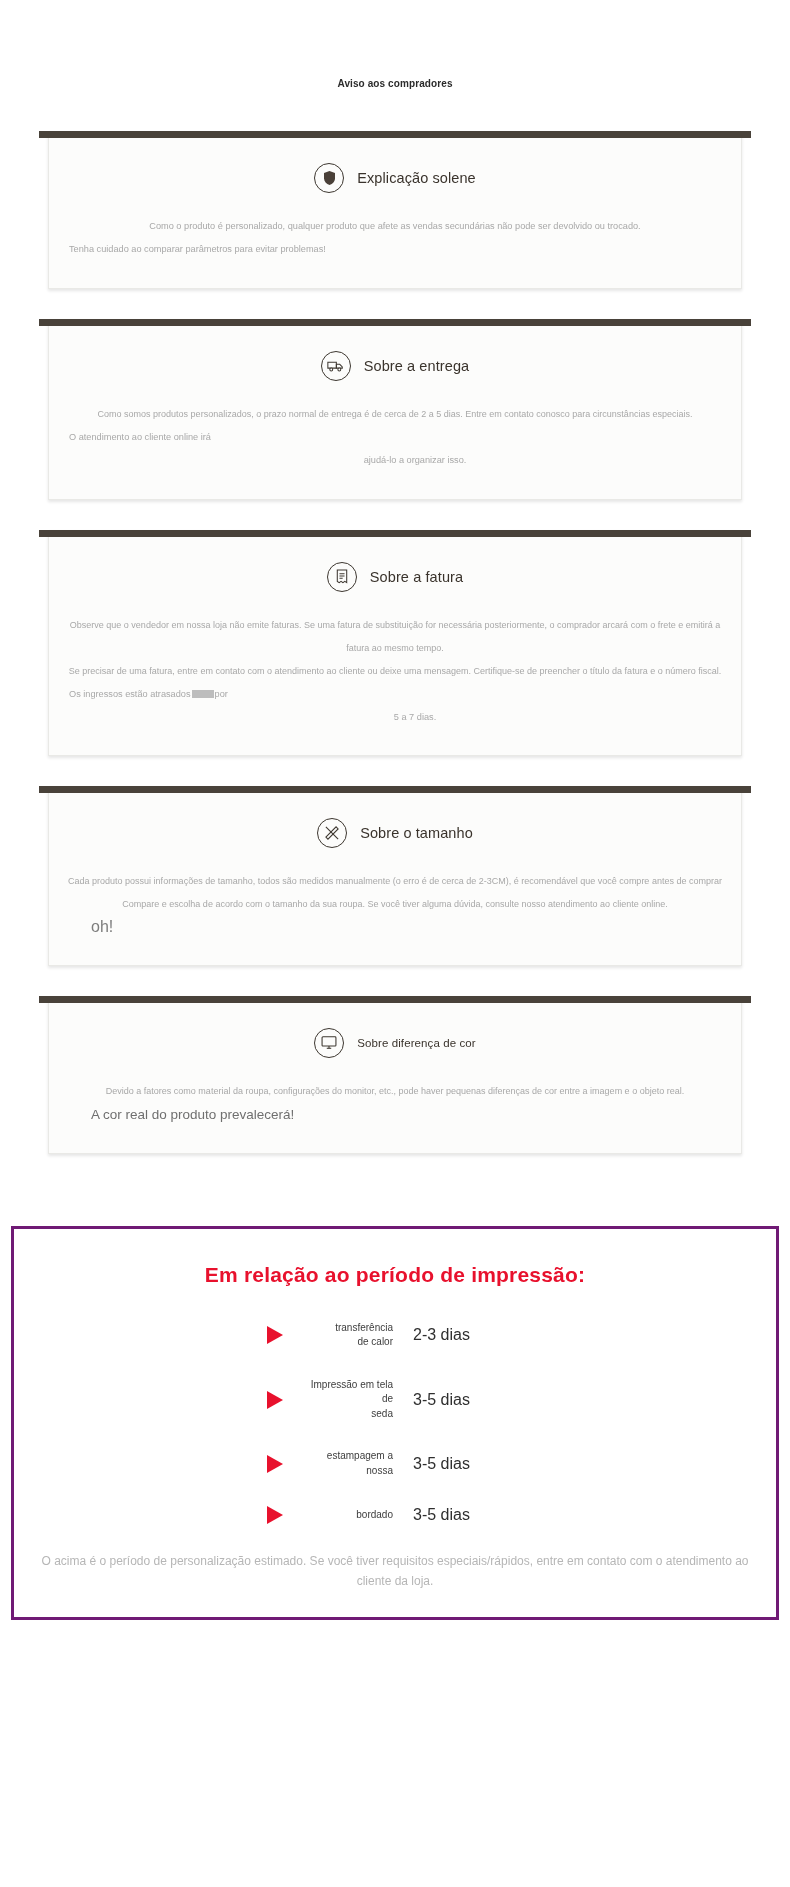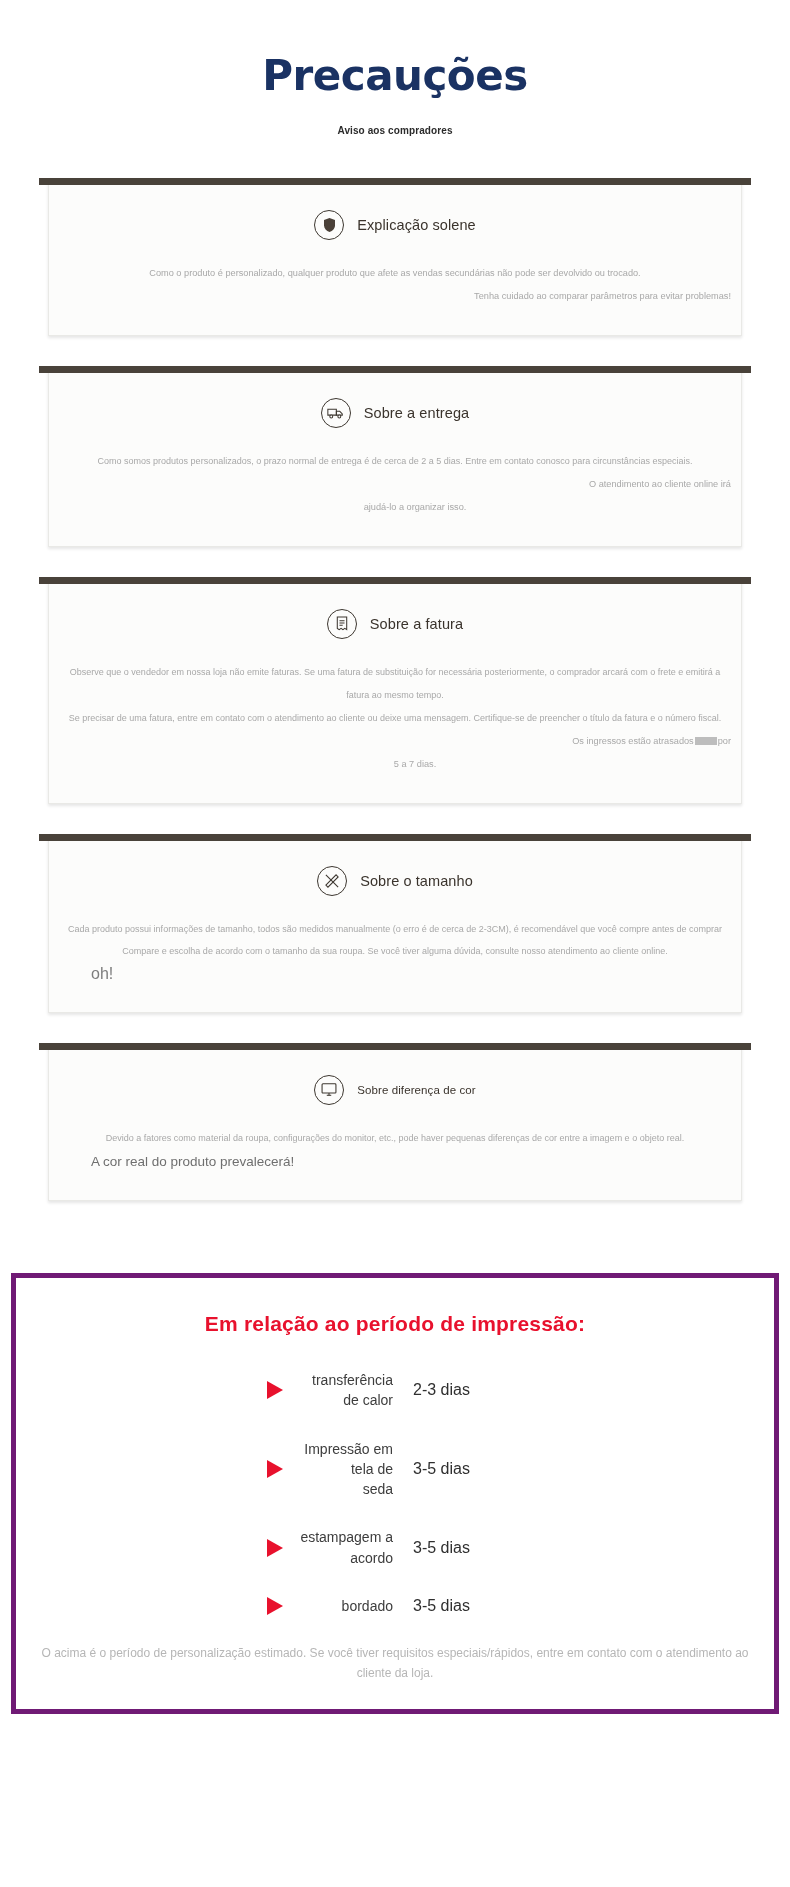--- a/index.html
+++ b/index.html
@@ -64,21 +64,21 @@
   .card-title {
     font-size: 14.5px;
     font-weight: 400;
     color: #3a332c;
     letter-spacing: 0.1px;
   }
   .card-title.small { font-size: 11.5px; text-align: center; }
   .card-body { color: #a8a8a8; font-size: 9.2px; line-height: 2.55; text-align: center; }
   .card-body p { margin: 0; }
   .ln-center { text-align: center; }
-  .ln-left-pad { text-align: right; padding-left: 10px; }
+  .ln-left-pad { text-align: left; padding-left: 10px; }
   .ln-indent { text-align: center; padding-left: 40px; }
   .ln-wide { font-size: 9px; }
   .oh {
     text-align: left;
     padding-left: 32px;
     font-size: 16px;
     color: #7d7d7d;
     margin-top: 6px;
     line-height: 1.4;
   }
@@ -94,21 +94,21 @@
     color: #6f6f6f;
     text-align: left;
     padding-left: 32px;
     line-height: 1.8;
     margin-top: 4px;
   }
 
   
   .print-outer {
     margin: 72px 11px 0;
-    border: 5px solid #701a75;
+    border: 3px solid #701a75;
     background: #ffffff;
     padding: 34px 17px 26px;
   }
   .print-title {
     text-align: center;
     color: #e8112d;
     font-size: 21px;
     font-weight: 700;
     letter-spacing: 0.2px;
     margin-bottom: 34px;
@@ -124,21 +124,21 @@
     width: 0; height: 0;
     border-top: 9px solid transparent;
     border-bottom: 9px solid transparent;
     border-left: 16px solid #e8112d;
     flex: 0 0 auto;
     margin-right: 14px;
   }
   .row-label {
     width: 96px;
     text-align: right;
-    font-size: 14px;
+    font-size: 10px;
     color: #3d3d3d;
     line-height: 1.45;
     flex: 0 0 auto;
   }
   .row-value {
     margin-left: 20px;
     font-size: 16px;
     color: #2f2f2f;
     width: 110px;
     text-align: left;
@@ -149,21 +149,20 @@
     text-align: center;
     font-size: 12px;
     color: #b6b6b6;
     line-height: 1.6;
   }
 </style>
 </head>
 <body>
 
 <div class="header">
-  <div class="page-title">Precauções</div>
   <div class="page-subtitle">Aviso aos compradores</div>
 </div>
 
 <div class="cards">
 
   <div class="card">
     <div class="card-topbar"></div>
     <div class="card-head">
       <span class="icon-circle">
         <svg width="15" height="16" viewBox="0 0 15 16" aria-hidden="true">
@@ -277,21 +276,21 @@
         <span>Impressão em tela de</span><br>
         <span>seda</span>
       </span>
       <span class="row-value">3-5 dias</span>
     </div>
 
     <div class="print-row">
       <span class="tri"></span>
       <span class="row-label">
         <span>estampagem a</span><br>
-        <span>acordo</span>
+        <span>nossa</span>
       </span>
       <span class="row-value">3-5 dias</span>
     </div>
 
     <div class="print-row">
       <span class="tri"></span>
       <span class="row-label">
         <span>bordado</span>
       </span>
       <span class="row-value">3-5 dias</span>

